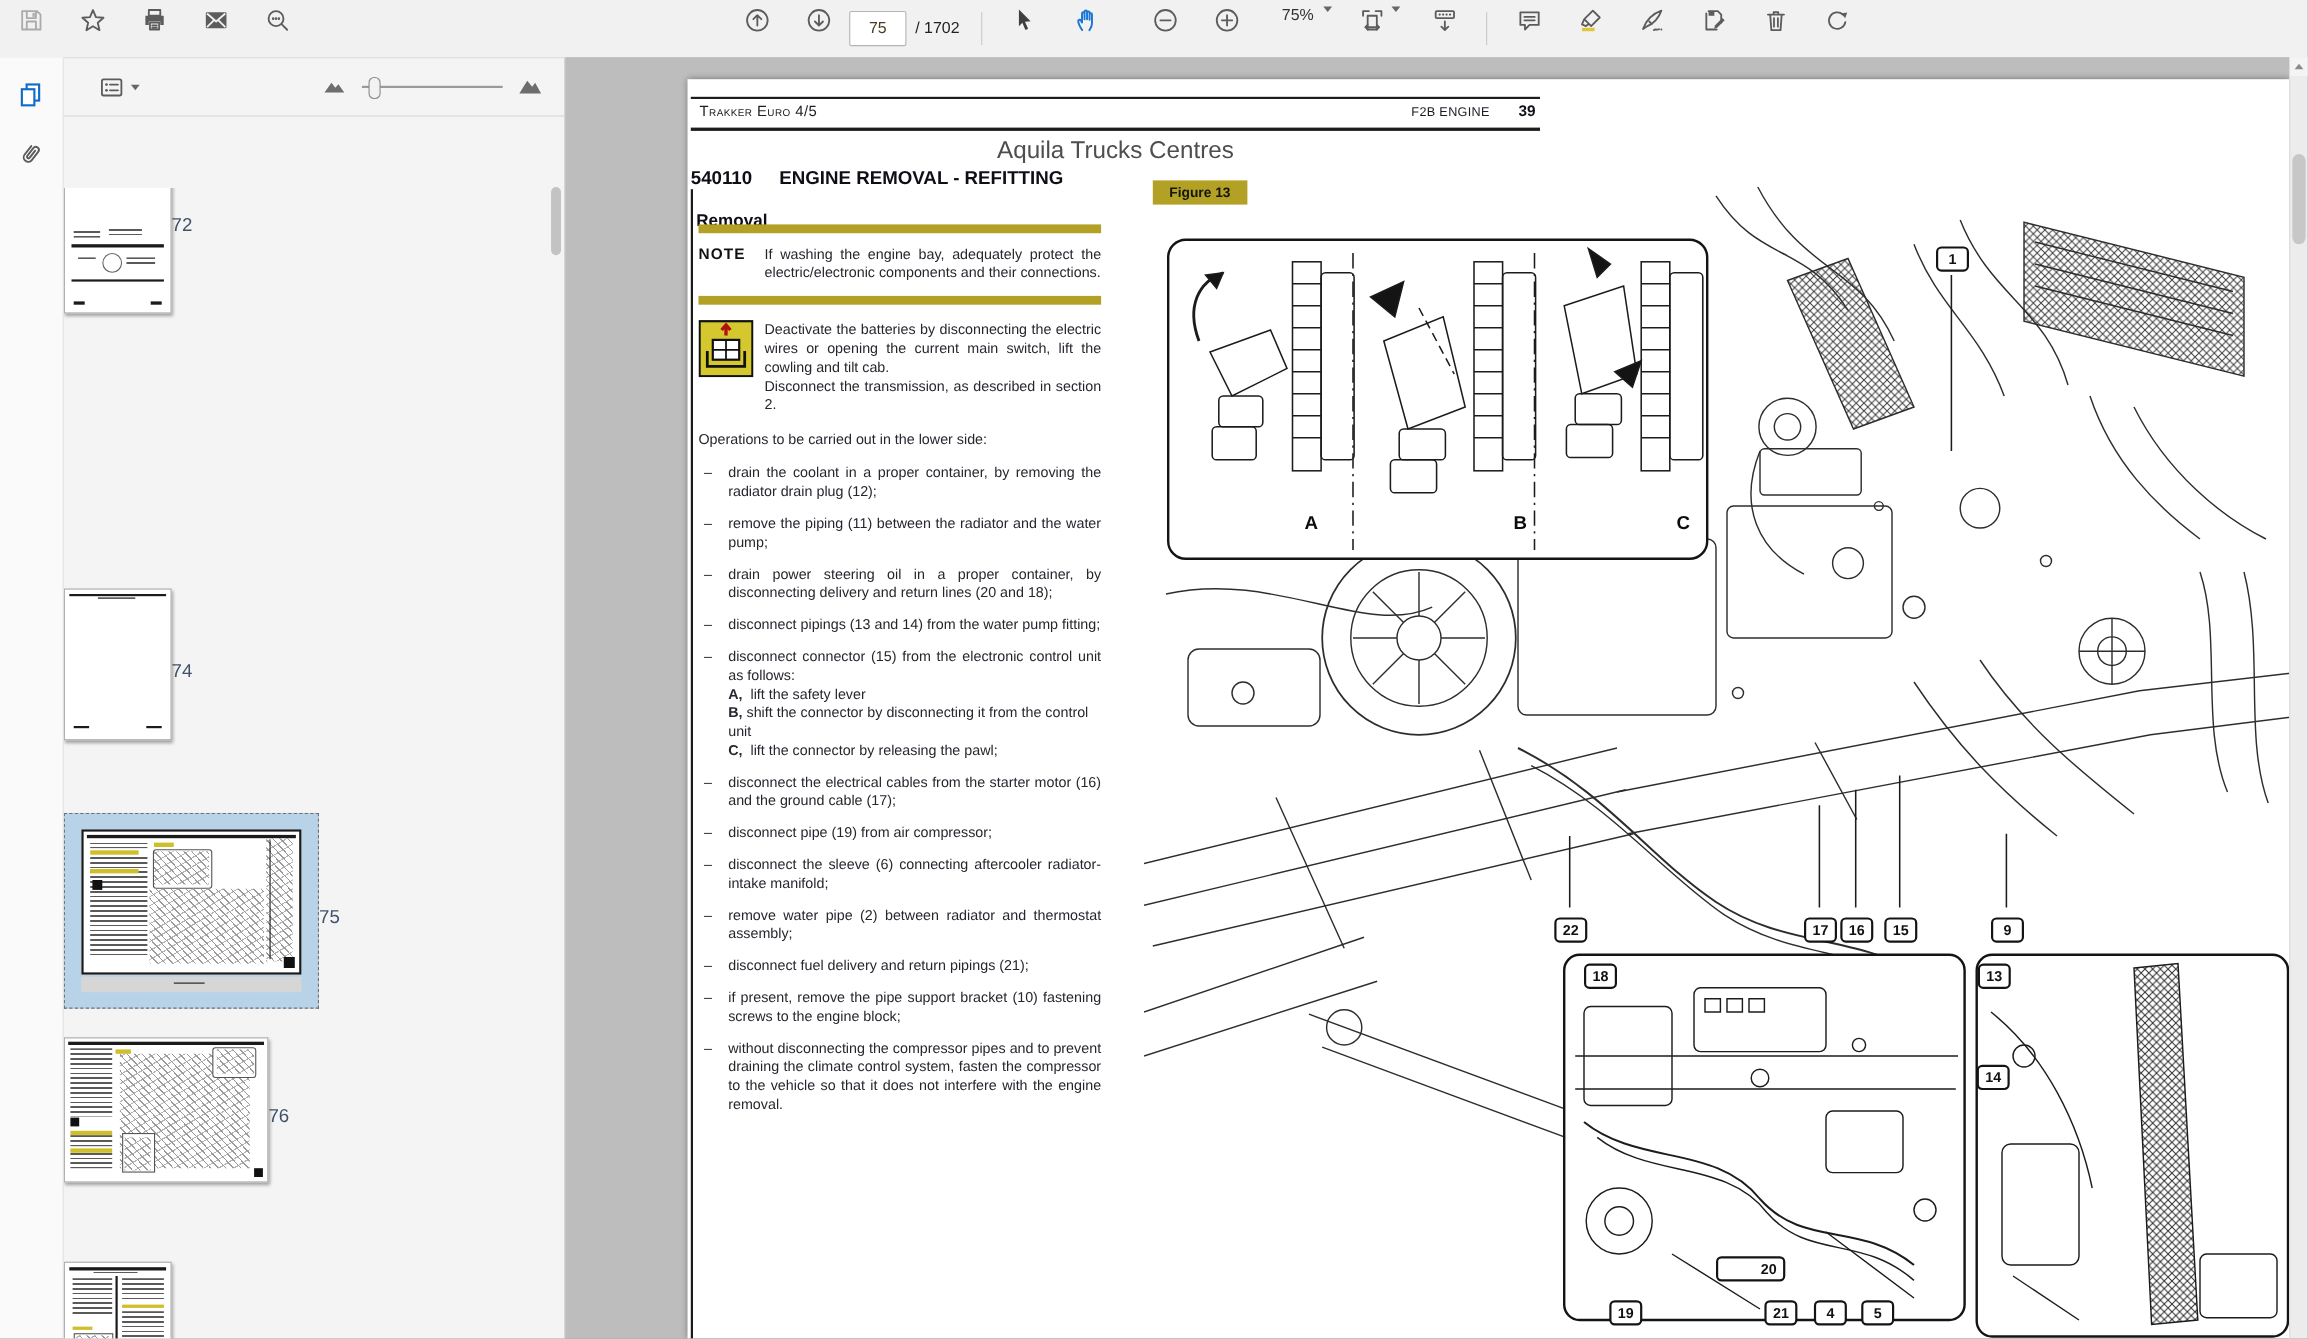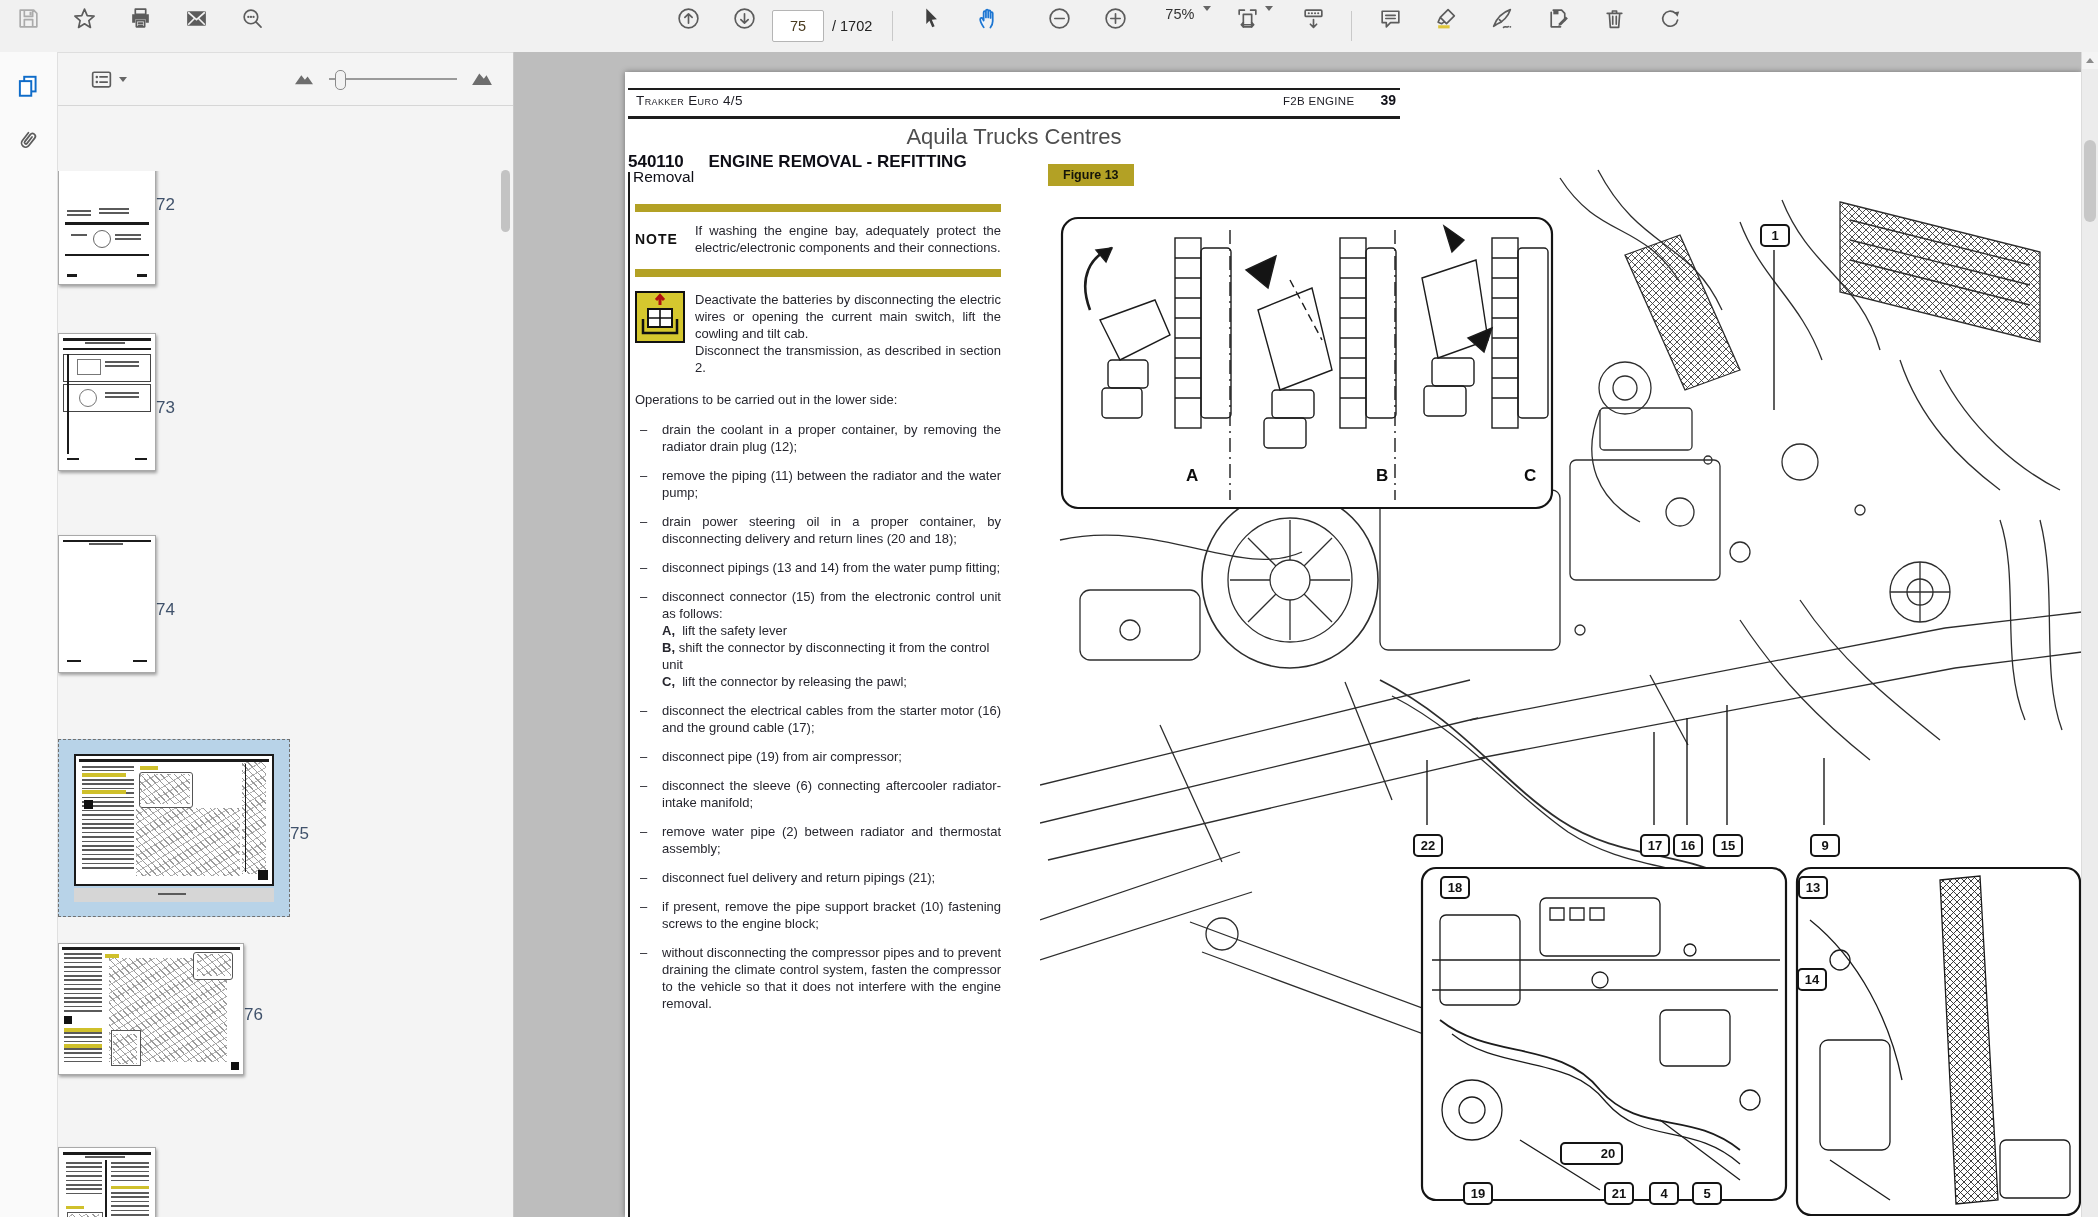--- a/index.html
+++ b/index.html
@@ -69,25 +69,25 @@
   .hdr-row{position:absolute;left:3px;top:20px;width:772px;display:flex;align-items:baseline;}
   .hdr-model{font-variant:small-caps;font-size:13.5px;letter-spacing:.4px;color:#1c1c24;margin-left:8px;}
   .hdr-right{margin-left:auto;display:flex;align-items:baseline;gap:26px;padding-right:4px;}
   .hdr-sec{font-size:11.5px;letter-spacing:.3px;color:#1c1c24;}
   .hdr-pg{font-size:14px;font-weight:bold;color:#101018;}
   .center-title{position:absolute;left:3px;top:52px;width:772px;text-align:center;
                 font-size:22px;color:#4e4e4e;}
   .op-row{position:absolute;left:3px;top:80px;width:772px;}
   .op-code{font-size:17px;font-weight:bold;color:#0e0e16;display:inline-block;width:76px;}
   .op-title{font-size:17px;font-weight:bold;color:#0e0e16;}
-  .subtitle{position:absolute;left:8px;top:96px;font-size:15.5px;font-weight:normal;color:#0e0e16;}
+  .subtitle{position:absolute;left:8px;top:120px;font-size:15.5px;font-weight:bold;color:#0e0e16;}
   .revline{position:absolute;left:3px;top:100px;width:2px;height:1045px;background:#1a1a1a;}
   .coltext{position:absolute;left:10px;top:132px;width:366px;font-size:13px;line-height:17px;color:#26262e;}
   .obar{height:8px;background:#b3a125;}
-  .noteblk{display:flex;margin:10px 0 0 0;align-items:center;}
+  .noteblk{display:flex;margin:10px 0 0 0;}
   .notelbl{width:60px;font-weight:bold;font-size:14px;letter-spacing:1px;color:#111;flex:none;}
   .notetxt{text-align:justify;}
   .batblk{display:flex;margin-top:14px;}
   .baticon{flex:none;width:50px;height:52px;margin-right:10px;}
   .battxt{text-align:justify;}
   .intro{margin-top:15px;}
   ol.ops{list-style:none;margin:12px 0 0;padding:0;}
   ol.ops li{position:relative;padding-left:27px;margin-bottom:12px;text-align:justify;}
   ol.ops li::before{content:"–";position:absolute;left:5px;}
   .sub{text-align:left;} .sub b{font-weight:bold;}
@@ -311,37 +311,20 @@
           <div class="tl" style="left:40px;top:94px;width:30px;height:8px;"></div>
           <div style="position:absolute;left:34px;top:116px;width:16px;height:16px;border:1.5px solid #666;border-radius:50%;"></div>
           <div class="tl" style="left:12px;top:120px;width:16px;height:4px;"></div>
           <div class="tl" style="left:56px;top:120px;width:26px;height:6px;"></div>
           <div class="hbar" style="left:8px;width:10px;top:160px;"></div>
           <div class="hbar" style="right:8px;width:10px;top:160px;"></div>
         </div>
         <span class="tnum">72</span>
       </div>
 
-      <div class="thumb-item" style="top:162px;">
-        <div class="tpage" style="width:96px;height:136px;">
-          <div class="hbar" style="left:4px;right:4px;top:4px;"></div>
-          <div class="tl" style="left:26px;top:8px;width:40px;height:3px;"></div>
-          <div class="hbar" style="left:4px;right:4px;top:14px;height:1.5px;"></div>
-          <div style="position:absolute;left:4px;right:4px;top:20px;height:26px;border:1px solid #444;"></div>
-          <div style="position:absolute;left:18px;top:25px;width:22px;height:14px;border:1px solid #777;"></div>
-          <div class="tl" style="left:46px;top:27px;width:34px;height:8px;"></div>
-          <div style="position:absolute;left:4px;right:4px;top:50px;height:26px;border:1px solid #444;"></div>
-          <div style="position:absolute;left:20px;top:55px;width:16px;height:16px;border:1.5px solid #777;border-radius:50%;"></div>
-          <div class="tl" style="left:46px;top:58px;width:34px;height:6px;"></div>
-          <div class="vbar" style="left:8px;top:20px;height:100px;width:1.5px;"></div>
-          <div class="hbar" style="left:8px;width:12px;top:124px;height:2px;"></div>
-          <div class="hbar" style="right:8px;width:12px;top:124px;height:2px;"></div>
-        </div>
-        <span class="tnum">73</span>
-      </div>
 
       <div class="thumb-item" style="top:364px;">
         <div class="tpage" style="width:96px;height:136px;">
           <div class="hbar" style="left:4px;right:4px;top:4px;height:1.5px;"></div>
           <div class="tl" style="left:30px;top:7px;width:34px;height:3px;"></div>
           <div class="hbar" style="left:8px;width:14px;top:124px;height:2px;"></div>
           <div class="hbar" style="right:8px;width:14px;top:124px;height:2px;"></div>
         </div>
         <span class="tnum">74</span>
       </div>

